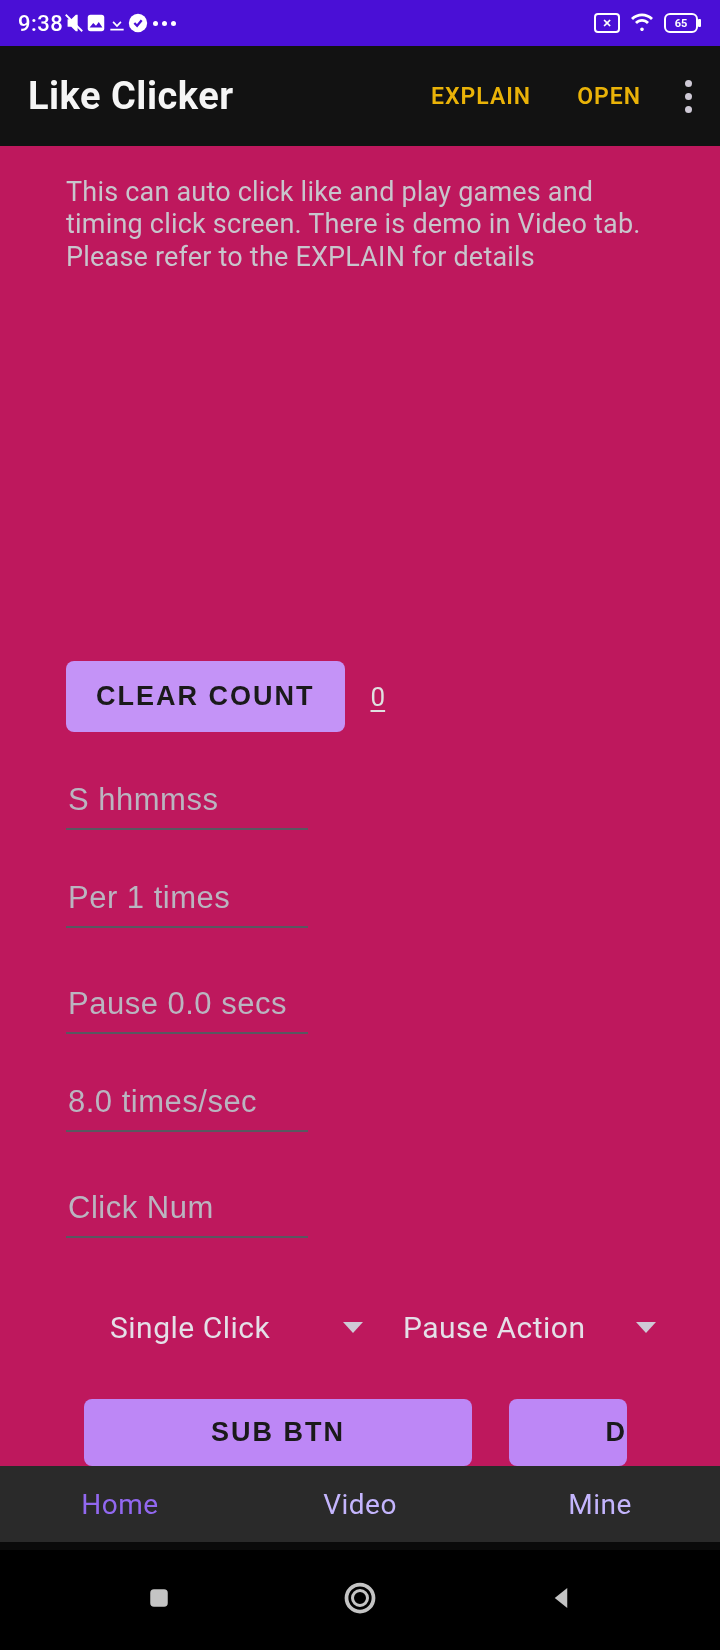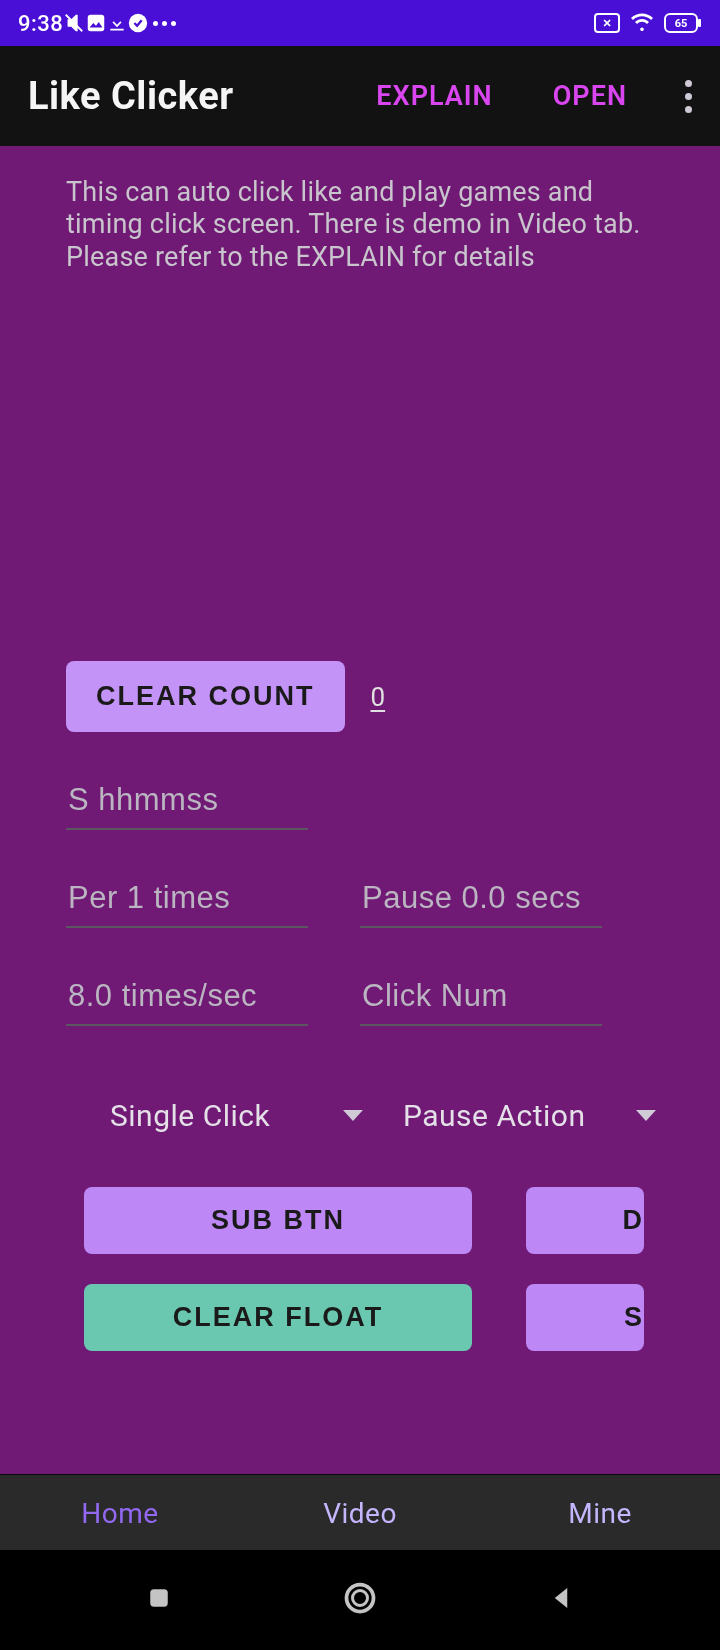--- a/index.html
+++ b/index.html
@@ -27,43 +27,43 @@
 .status-left .time { letter-spacing: 0.5px; }
 .sicon { display: inline-flex; align-items: center; justify-content: center; }
 
 
 .app-bar {
   height: 100px;
   background: #121212;
   display: flex;
   align-items: center;
   padding: 0 24px 0 28px;
-  gap: 24px;
+  gap: 10px;
 }
 .app-title {
   font-size: 38px;
   font-weight: 700;
   color: #f5f5f5;
   flex: 1;
   letter-spacing: 0.5px;
 }
 .app-action {
-  color: #d946ef;
-  font-size: 27px;
+  color: #eab308;
+  font-size: 23px;
   font-weight: 600;
   letter-spacing: 1px;
   padding: 12px 18px;
 }
 .overflow-dots { padding: 8px 4px 8px 16px; display: flex; flex-direction: column; gap: 6px; align-items: center; }
 .overflow-dots .dot { width: 7px; height: 7px; border-radius: 50%; background: #cfcad6; }
 
 
 .content {
   padding: 30px 60px 0 66px;
-  background: #701a75;
+  background: #be185d;
   height: calc(100% - 46px - 100px - 76px - 100px);
   overflow: hidden;
 }
 .desc {
   font-size: 27px;
   line-height: 1.2;
   color: #c8c5cc;
   letter-spacing: 0.2px;
 }
 
@@ -98,62 +98,62 @@
   border: none;
   border-bottom: 2px solid #5a5760;
   color: #bab5c0;
   font-size: 31px;
   padding: 6px 2px 10px 2px;
   outline: none;
   letter-spacing: 0.5px;
 }
 .input-field::placeholder { color: #bab5c0; }
 
-.input-row { display: flex; gap: 52px; margin-top: 44px; }
+.input-row { display: flex; gap: 52px; margin-top: 44px; flex-direction: column; }
 
 .select-row { display: flex; gap: 36px; margin-top: 72px; padding-left: 44px; }
 .select {
   flex: 1;
   display: flex;
   align-items: center;
   justify-content: space-between;
   font-size: 30px;
   color: #e4e0e8;
   letter-spacing: 0.5px;
   padding-right: 4px;
 }
 .select .caret {
   width: 0; height: 0;
   border-left: 10px solid transparent;
   border-right: 10px solid transparent;
   border-top: 11px solid #cfcad6;
 }
 
-.btn-row { display: flex; gap: 54px; margin-top: 54px; padding-left: 18px; }
+.btn-row { display: flex; gap: 37px; margin-top: 54px; padding-left: 18px; }
 .btn-big {
   height: 67px;
   border: none;
   border-radius: 8px;
   font-size: 27px;
   font-weight: 600;
   letter-spacing: 2px;
   color: #1a1a1a;
   display: flex;
   align-items: center;
   justify-content: center;
 }
 .btn-big.purple { background: #bd87f6; }
 .btn-big.teal { background: #6ac8b0; }
 .btn-big.w1 { width: 388px; }
 .btn-big.w2 { width: 118px; justify-content: flex-end; padding-right: 0; overflow: hidden; }
 
 
 .bottom-tabs {
   position: absolute;
-  bottom: 99px;
+  bottom: 108px;
   left: 0; right: 0;
   width: 720px;
   height: 76px;
   background: #2a2a2a;
   display: flex;
 }
 .tab {
   flex: 1;
   display: flex;
   align-items: center;

